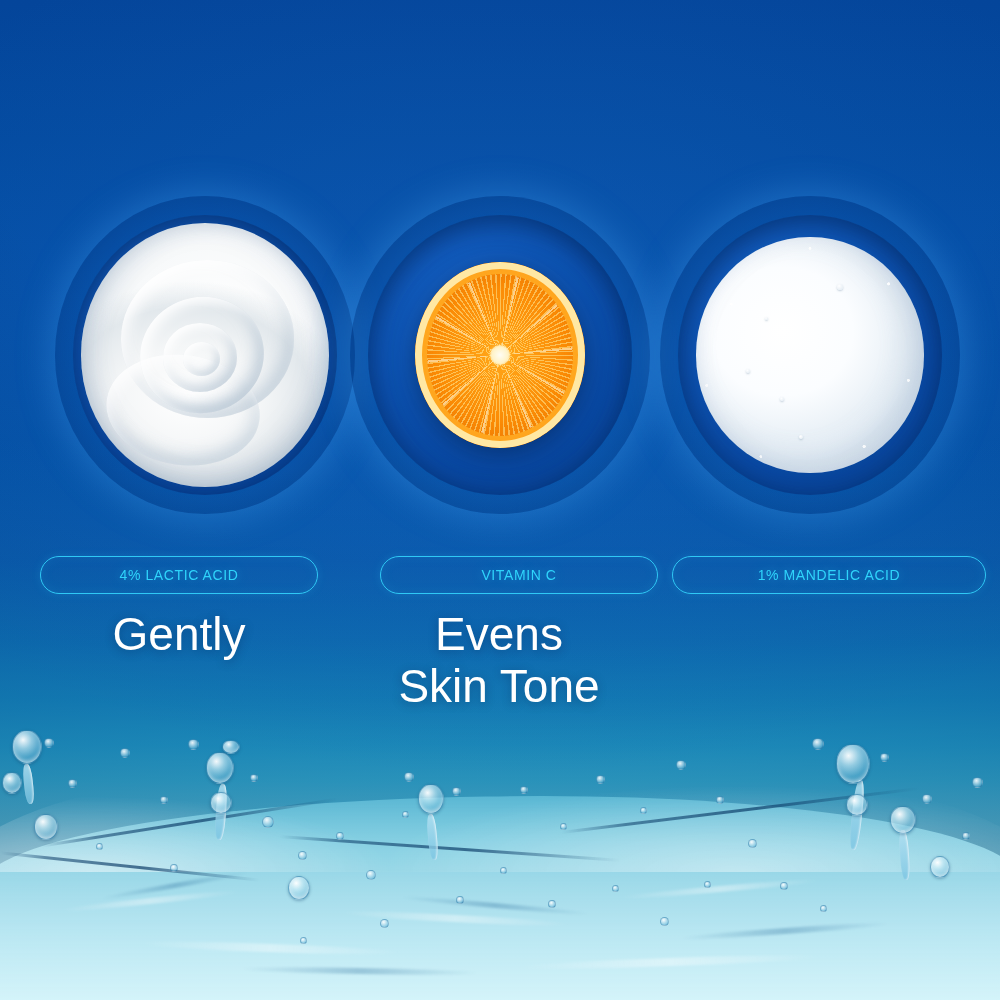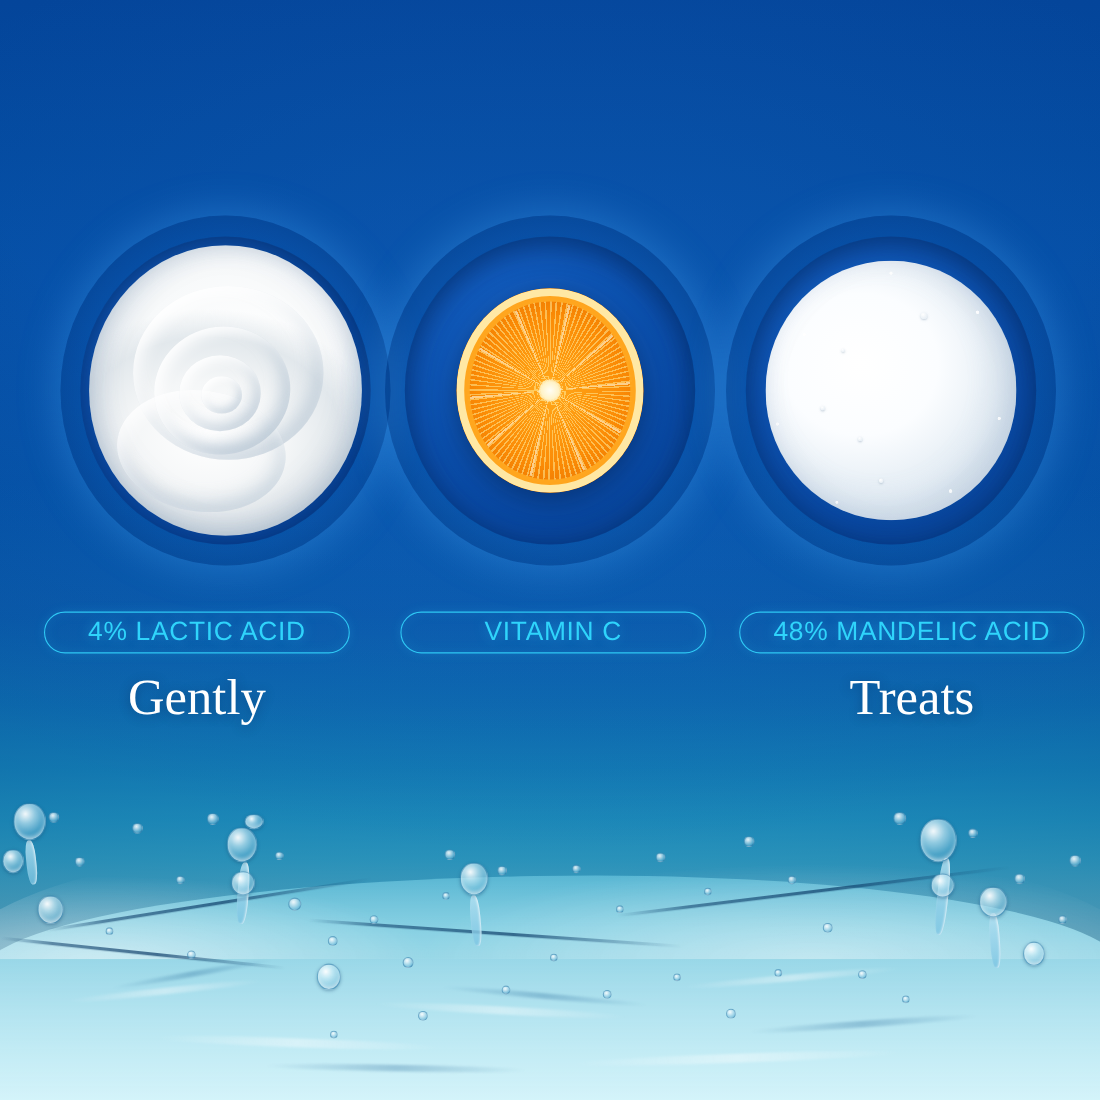--- a/index.html
+++ b/index.html
@@ -287,40 +287,39 @@
     height: 40px;
   }
   .badge {
     position: absolute;
     top: 0;
     height: 38px;
     box-sizing: border-box;
     border: 1.4px solid #2fc9f5;
     border-radius: 19px;
     color: #2fd4fb;
-    font-size: 24px;
+    font-size: 14px;
     letter-spacing: 0.6px;
     display: flex;
     align-items: center;
     justify-content: center;
     text-shadow: 0 0 12px rgba(45,205,250,0.45);
     box-shadow: 0 0 10px rgba(50,200,250,0.16), inset 0 0 12px rgba(50,200,250,0.10);
   }
   .badge.g1 { left: 40px;  width: 278px; }
-  .badge.g2 { left: 364px; width: 278px; }
+  .badge.g2 { left: 380px; width: 278px; }
   .badge.g3 { left: 672px; width: 314px; }
 
   
   .captions {
     position: absolute;
     top: 608px;
     left: 0;
     width: 916px;
     height: 110px;
-    font-family: Liberation Serif, serif;
   }
   .caption {
     position: absolute;
     top: 0;
     text-align: center;
     color: #ffffff;
     font-size: 46px;
     line-height: 52px;
     text-shadow: 0 2px 10px rgba(2,30,72,0.35);
   }
@@ -465,29 +464,32 @@
           <div class="grain" style="left:30%;top:34%;width:3px;height:3px;"></div>
         </div>
       </div>
       <div class="glass"></div>
     </div>
   </div>
 
   <div class="badges">
     <div class="badge g1">4% LACTIC ACID</div>
     <div class="badge g2">VITAMIN C</div>
-    <div class="badge g3">48% MANDELIC ACID</div>
+    <div class="badge g3">1% MANDELIC ACID</div>
   </div>
 
   <div class="captions">
     <div class="caption c1">
       <span>Gently</span>
     </div>
+    <div class="caption c2">
+      <span>Evens</span>
+      <span class="l2">Skin Tone</span>
+    </div>
     <div class="caption c3">
-      <span>Treats</span>
     </div>
   </div>
 
   <div class="water">
     <div class="water-body"></div>
     <div class="water-crest"></div>
 
     <div class="crest-line k1"></div>
     <div class="crest-line k2"></div>
     <div class="crest-line k3"></div>

